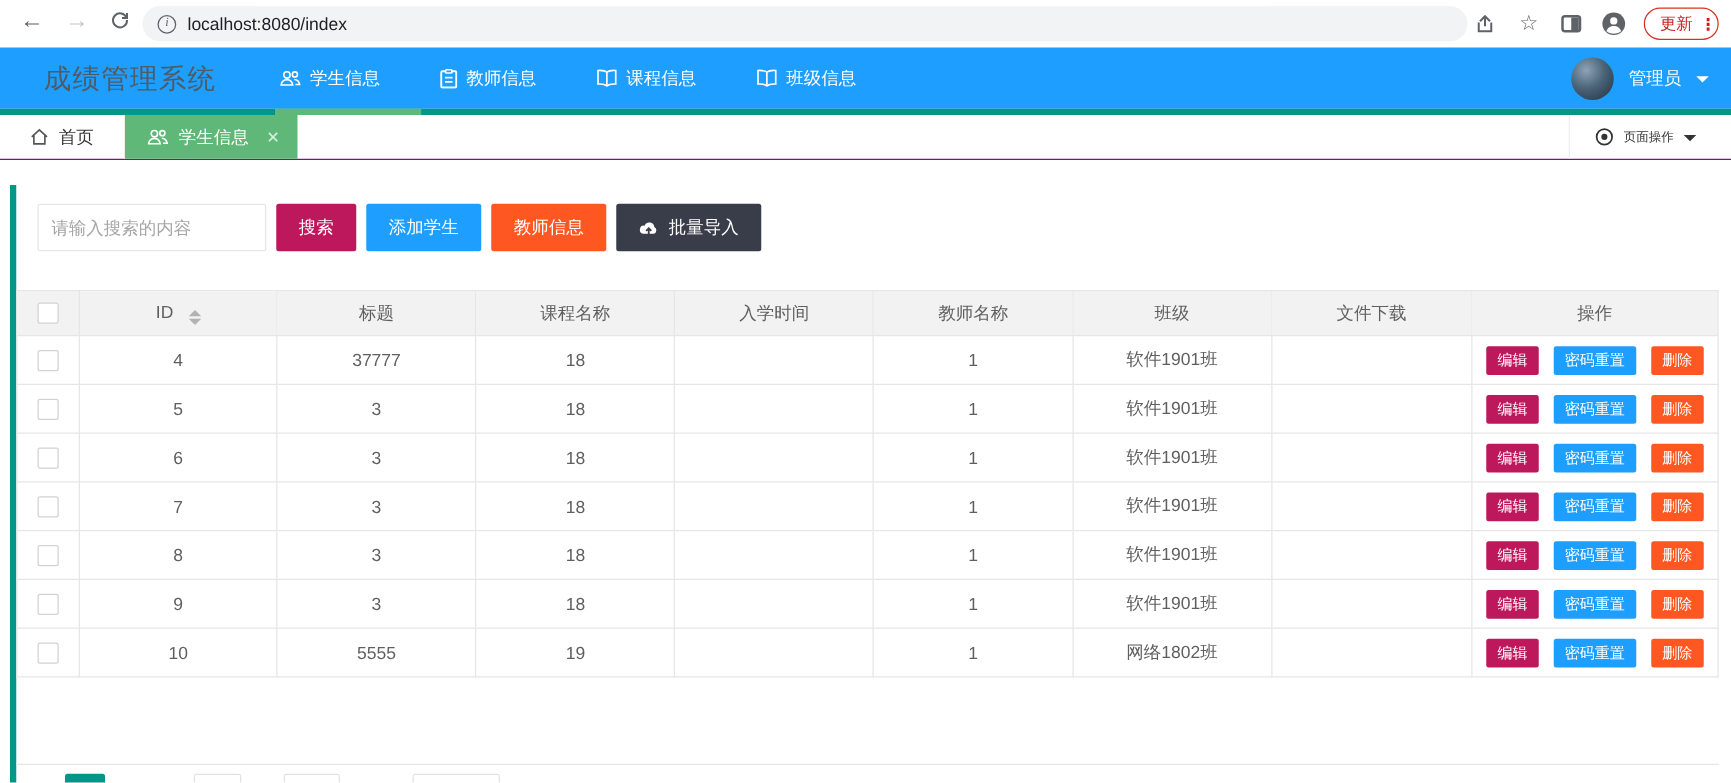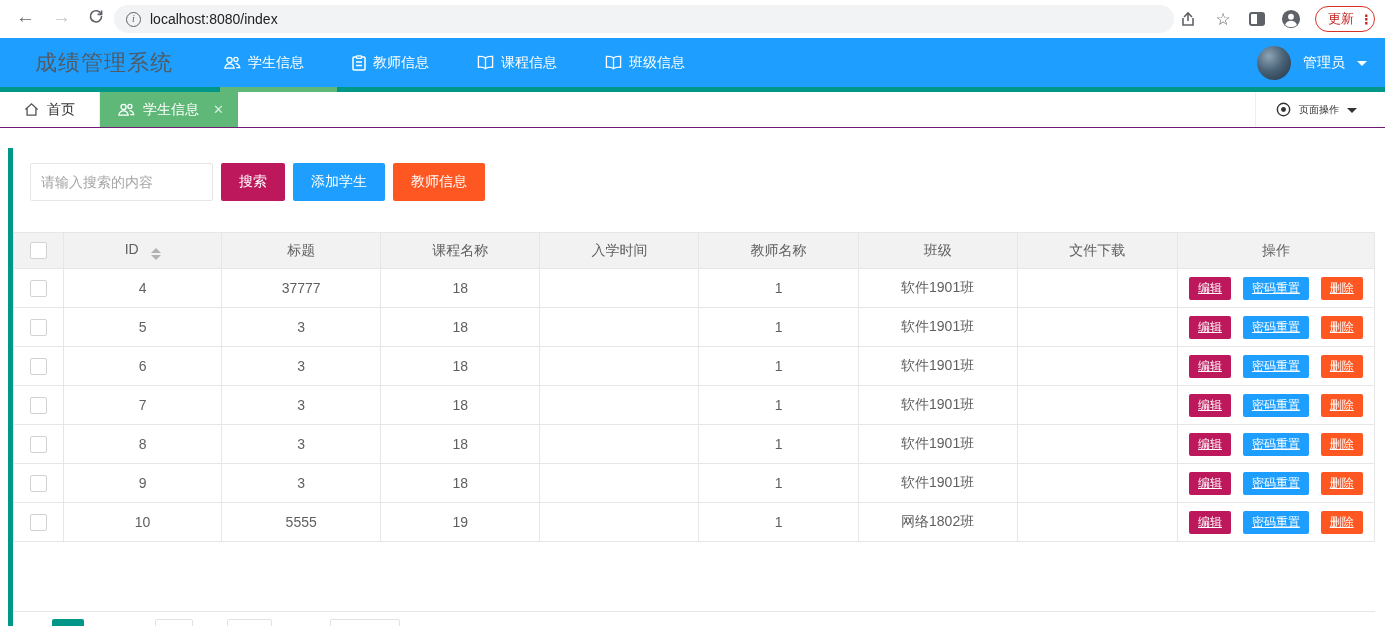--- a/index.html
+++ b/index.html
@@ -79,21 +79,21 @@
   thead th { background:#f2f2f2; height:36px; }
   .th-id { position:relative; }
   .sort-icons { display:inline-flex; flex-direction:column; gap:2px; margin-left:8px; vertical-align:1px; }
   .sort-up { width:0; height:0; border-left:5px solid transparent; border-right:5px solid transparent;
     border-bottom:5px solid #b2b2b2; }
   .sort-down { width:0; height:0; border-left:5px solid transparent; border-right:5px solid transparent;
     border-top:5px solid #b2b2b2; }
   .cb { width:17px; height:17px; border:1px solid #d2d2d2; border-radius:2px; margin:0 auto;
     background:#fff; cursor:pointer; }
   .row-btn { border:none; border-radius:2px; color:#fff; font-size:12px; height:23px; padding:0 9px;
-    margin:0 4px; cursor:pointer; font-family:"Liberation Sans","DejaVu Sans",sans-serif;text-decoration:underline; }
+    margin:0 4px; cursor:pointer; font-family:"Liberation Sans","DejaVu Sans",sans-serif; }
 
   
   .pager-zone { margin-top:69px; border-top:1px solid #e6e6e6; position:relative; height:40px; }
   .pager-item { position:absolute; top:7px; height:28px; font-size:12px; }
   .pg-prev { left:17px; color:#c2c2c2; font-size:14px; line-height:28px; }
   .pg-active { left:39px; width:32px; background:#009688; color:#fff; text-align:center; line-height:28px; border-radius:2px; }
   .pg-next { left:84px; color:#c2c2c2; font-size:14px; line-height:28px; }
   .pg-box1 { left:142px; width:38px; border:1px solid #e2e2e2; background:#fff; border-radius:2px; }
   .pg-box2 { left:214px; width:45px; border:1px solid #e2e2e2; background:#fff; border-radius:2px; }
   .pg-box3 { left:317px; width:70px; border:1px solid #e2e2e2; background:#fff; border-radius:2px; }
@@ -213,20 +213,27 @@
 </div>
 
 <div class="content">
   <div class="card">
 
     <div class="toolbar">
       <input class="search-input" placeholder="请输入搜索的内容" style="">
       <button class="btn btn-teal">搜索</button>
       <button class="btn btn-blue">添加学生</button>
       <button class="btn btn-orange">教师信息</button>
+      <button class="btn btn-dark">
+        <svg width="16" height="13" viewBox="0 0 18 14">
+          <path d="M14 6a4.5 4.5 0 0 0-8.7-1.2A3.6 3.6 0 0 0 4 12h9.5a3.2 3.2 0 0 0 .5-6z" fill="#fff"></path>
+          <path d="M9 13V7.5M6.7 9.5L9 7.2l2.3 2.3" stroke="#393D49" stroke-width="1.6" fill="none"></path>
+        </svg>
+        <span>批量导入</span>
+      </button>
     </div>
 
     <table>
       <colgroup>
         <col style="width:50px">
           <col style="width:158px">
           <col style="width:159px">
           <col style="width:159px">
         <col style="width:159px">
           <col style="width:159px">

